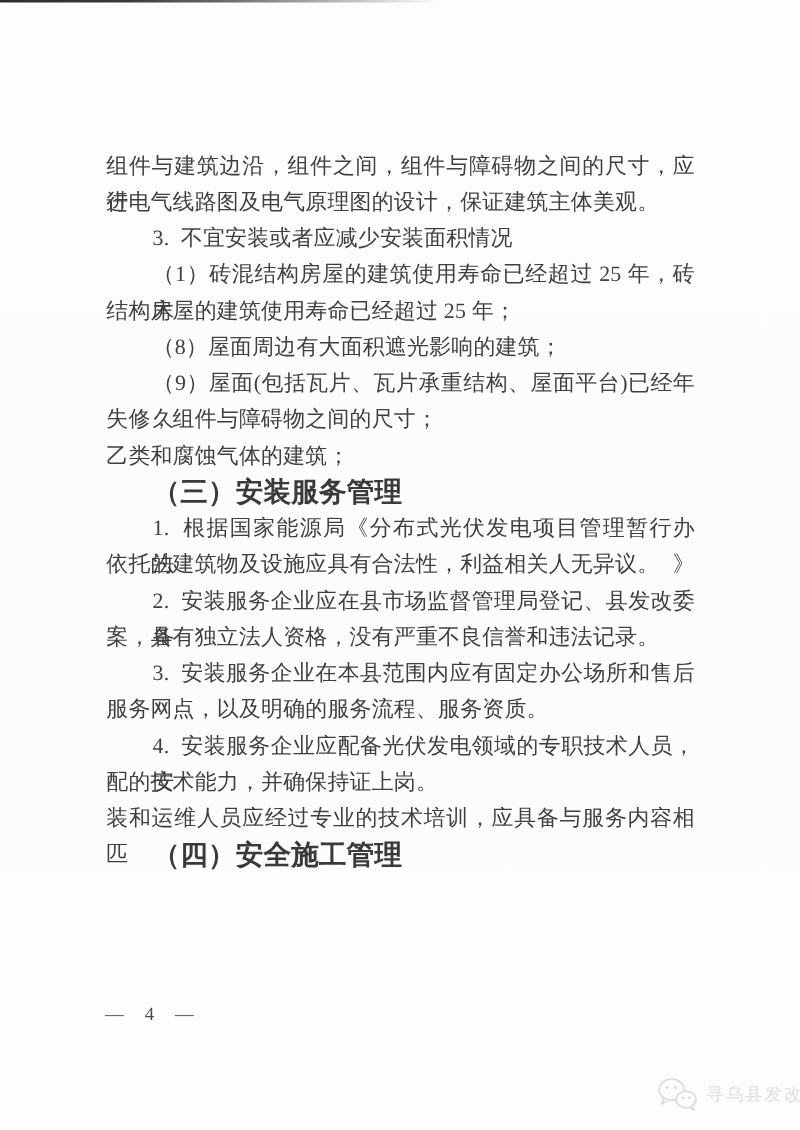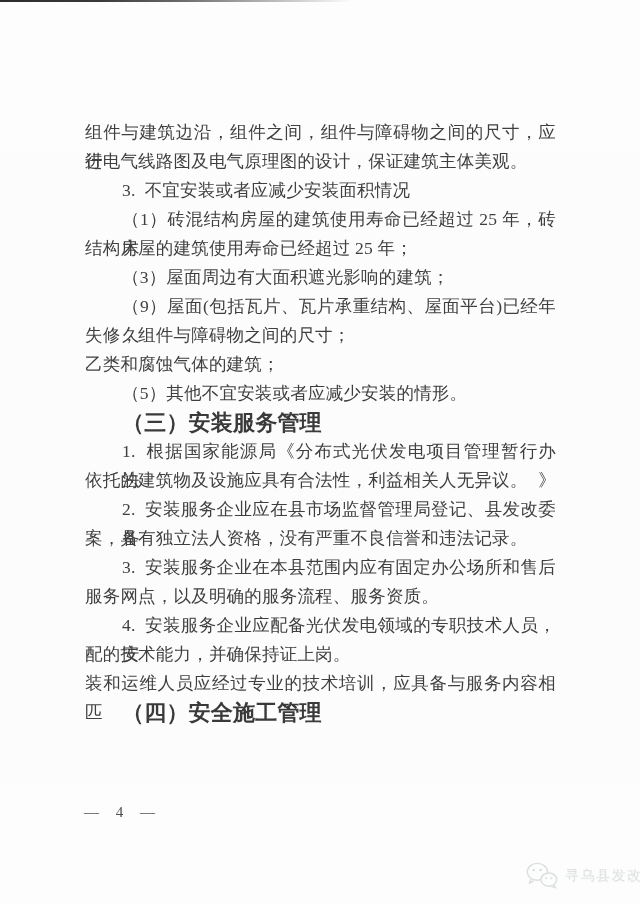--- a/index.html
+++ b/index.html
@@ -84,25 +84,24 @@
 <div class="page">
 
   <div class="scan-line"></div>
 
   <div class="doc-body" id="doc-body">
       <div class="line justify">组件与建筑边沿，组件之间，组件与障碍物之间的尺寸，应进</div>
       <div class="line">行电气线路图及电气原理图的设计，保证建筑主体美观。</div>
       <div class="line indent">3.  不宜安装或者应减少安装面积情况</div>
       <div class="line indent justify">（1）砖混结构房屋的建筑使用寿命已经超过 25 年，砖木</div>
       <div class="line">结构房屋的建筑使用寿命已经超过 25 年；</div>
-      <div class="line indent">（3）屋面周边有大面积遮光影响的建筑；</div>
+      <div class="line indent">（8）屋面周边有大面积遮光影响的建筑；</div>
       <div class="line indent justify">（9）屋面(包括瓦片、瓦片承重结构、屋面平台)已经年久</div>
       <div class="line">失修，组件与障碍物之间的尺寸；</div>
       <div class="line">乙类和腐蚀气体的建筑；</div>
-      <div class="line indent">（5）其他不宜安装或者应减少安装的情形。</div>
       <div class="line indent heading">（三）安装服务管理</div>
       <div class="line indent justify">1.  根据国家能源局《分布式光伏发电项目管理暂行办法》</div>
       <div class="line">依托的建筑物及设施应具有合法性，利益相关人无异议。</div>
       <div class="line indent justify">2.  安装服务企业应在县市场监督管理局登记、县发改委备</div>
       <div class="line">案，具有独立法人资格，没有严重不良信誉和违法记录。</div>
       <div class="line indent justify">3.  安装服务企业在本县范围内应有固定办公场所和售后</div>
       <div class="line">服务网点，以及明确的服务流程、服务资质。</div>
       <div class="line indent justify">4.  安装服务企业应配备光伏发电领域的专职技术人员，安</div>
       <div class="line">配的技术能力，并确保持证上岗。</div>
       <div class="line justify">装和运维人员应经过专业的技术培训，应具备与服务内容相匹</div>

